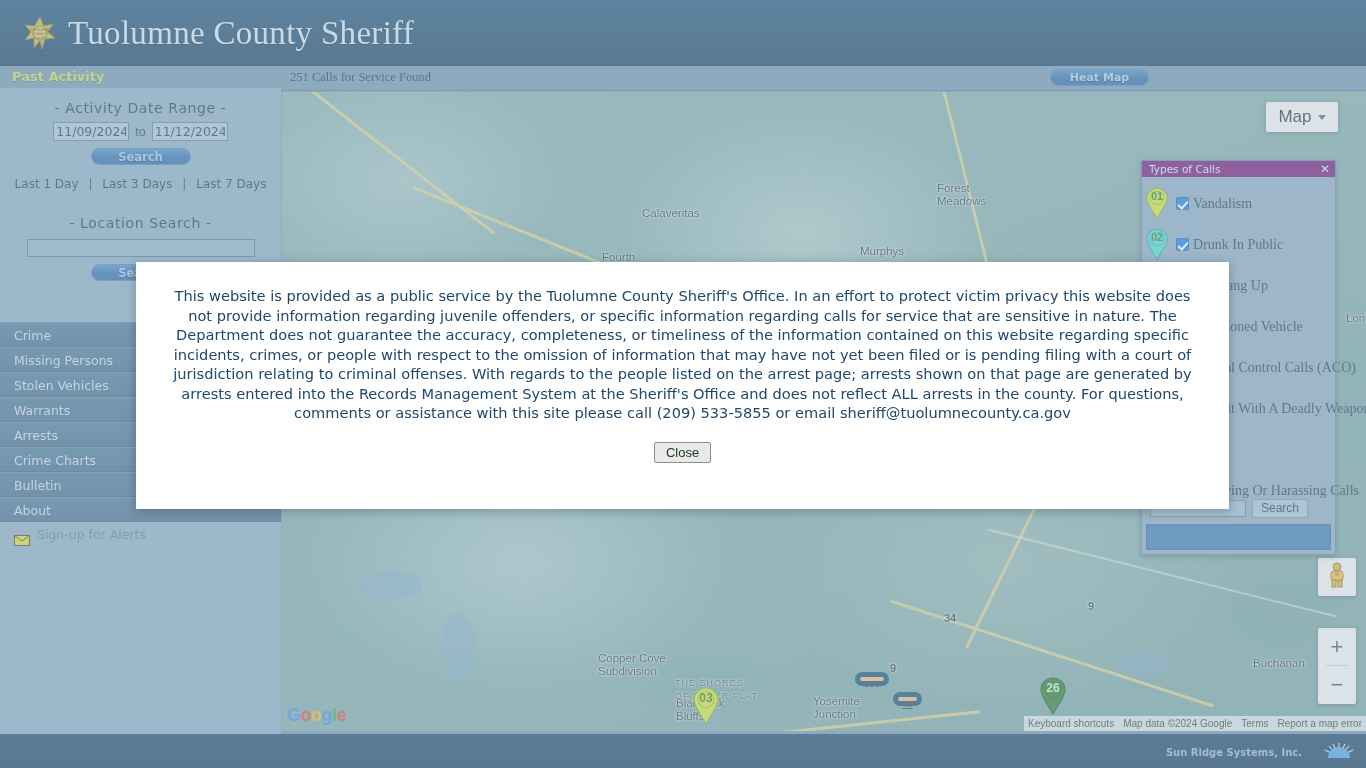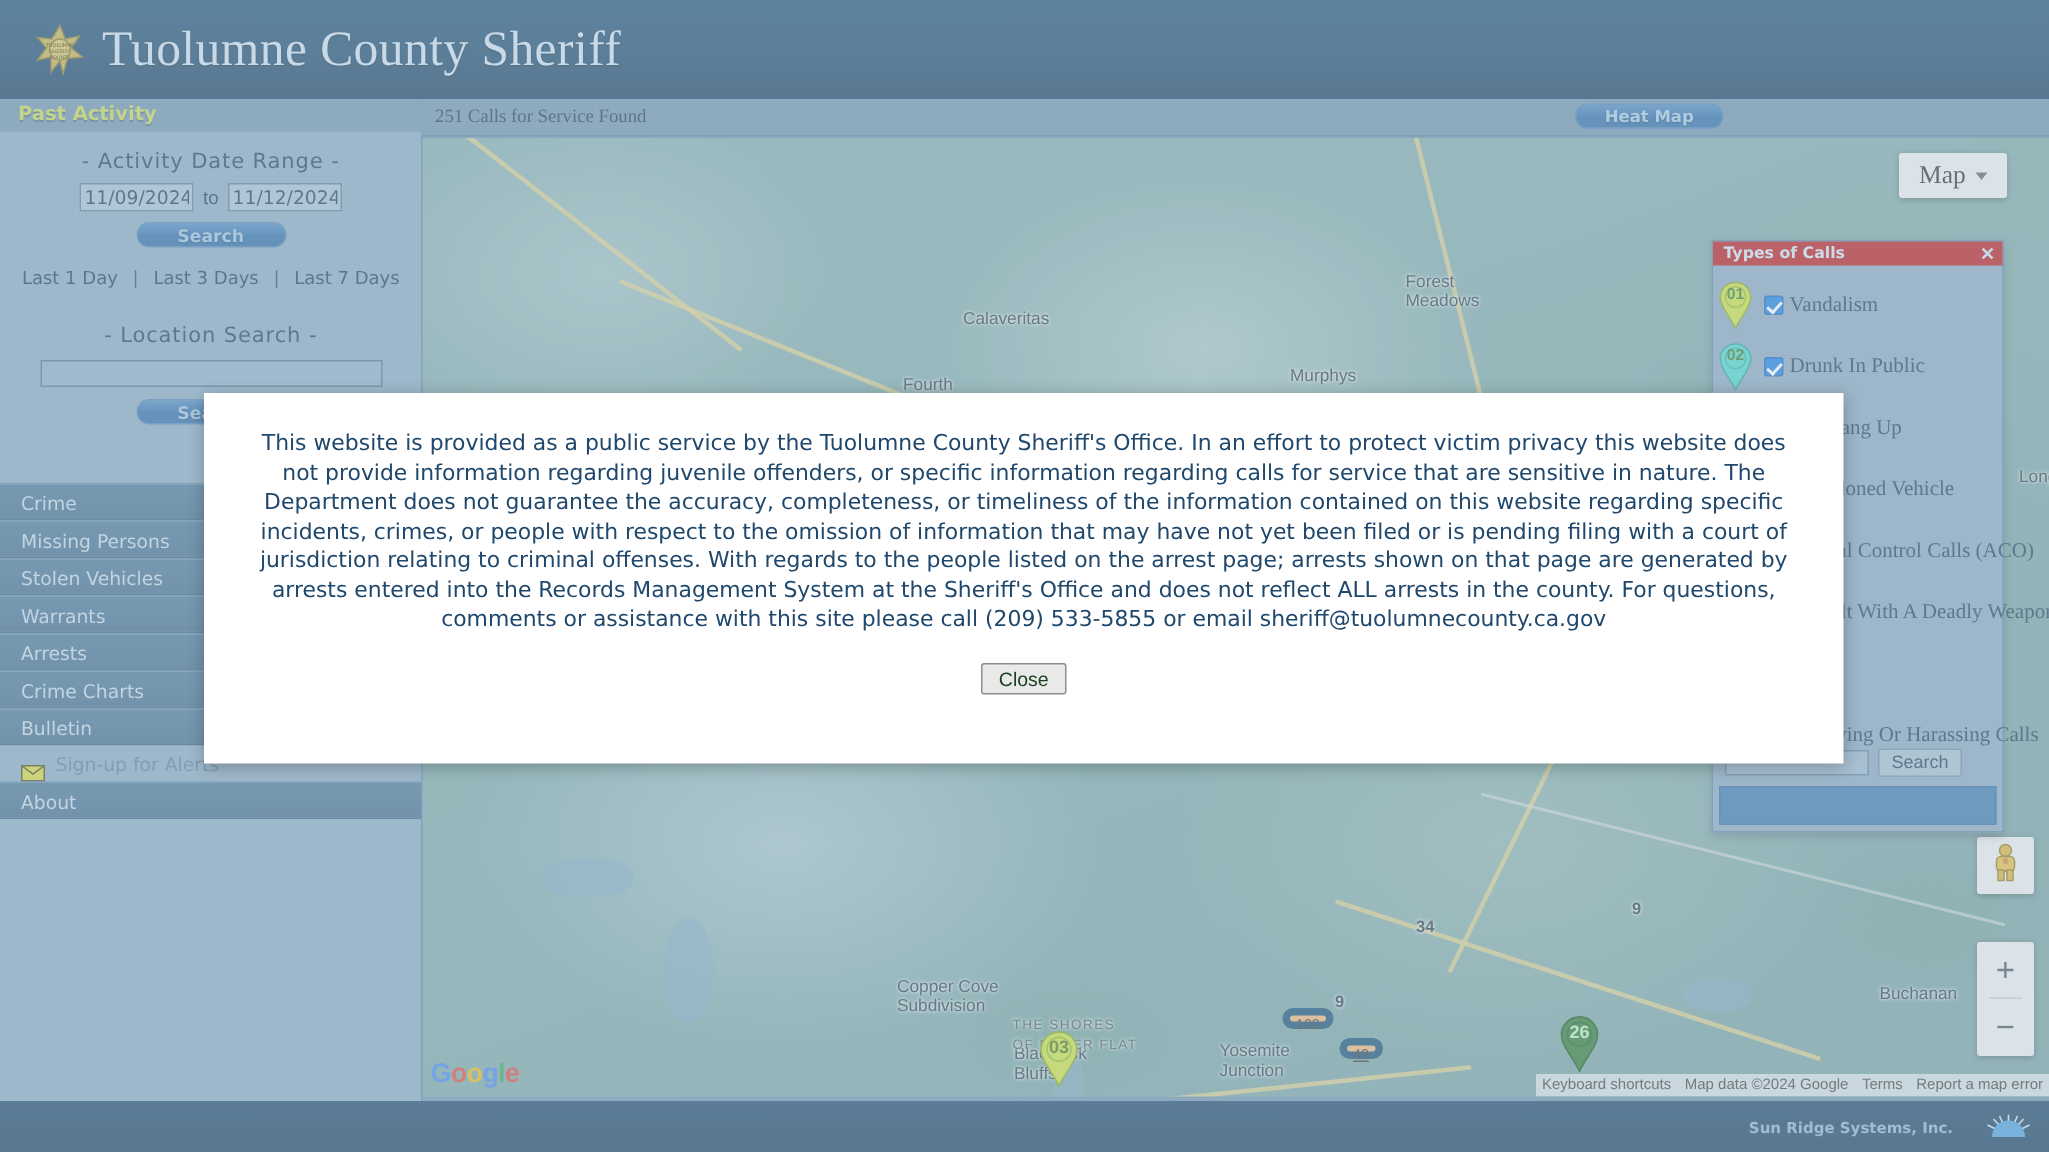--- a/index.html
+++ b/index.html
@@ -169,21 +169,21 @@
     padding: 0 4px; display: flex; gap: 9px; font-family: "Liberation Sans", sans-serif;
   }
   .map-attrib span { white-space: nowrap; }
 
   .map-type-btn {
     position: absolute; right: 28px; top: 10px; min-width: 72px; height: 30px;
     background: #eff1f1; border: 0; border-radius: 2px;
     box-shadow: 0 1px 4px rgba(0,0,0,.3);
     display: flex; align-items: center; justify-content: center; gap: 6px;
     font-size: 17px; color: #333; padding: 0 10px;
-    font-family: Liberation Serif, serif;
+    font-family: Liberation Sans, sans-serif;
   }
   .caret { width: 0; height: 0; border-left: 4px solid transparent; border-right: 4px solid transparent; border-top: 5px solid #666; }
 
   .pegman-btn {
     position: absolute; right: 10px; top: 466px; width: 38px; height: 38px;
     background: #eff1f1; border-radius: 2px; box-shadow: 0 1px 4px rgba(0,0,0,.3);
     display: flex; align-items: center; justify-content: center;
   }
   .zoom-ctrl {
     position: absolute; right: 10px; top: 536px; width: 38px; height: 76px;
@@ -194,22 +194,22 @@
     content:''; position:absolute; bottom:0; left:8px; right:8px; height:1px; background:#cbcbcb;
   }
   .zoom-glyph { font-size: 22px; color: #4a5a63; line-height: 1; font-family: "Liberation Sans", sans-serif; }
 
   
   .types-panel {
     position: absolute; right: 30px; top: 68px; width: 195px; height: 395px;
     background: #89a7bd; border: 1px solid #5f86a4; box-shadow: 0 2px 6px rgba(0,0,0,.25);
   }
   .types-header {
-    height: 16px; line-height: 16px; background: #b91c1c; color: #d7e6f2;
-    font-size: 10.5px; font-weight: bold; padding-left: 7px; position: relative;
+    height: 16px; line-height: 16px; background: #701a75; color: #d7e6f2;
+    font-size: 10.5px; font-weight: normal; padding-left: 7px; position: relative;
     font-family: "DejaVu Sans", sans-serif;
   }
   .types-close {
     position: absolute; right: 5px; top: 0; color: #cfe2f0; font-size: 12px; line-height: 16px;
     font-family: "Liberation Sans", sans-serif;
   }
   .types-list { padding: 6px 0 0 0; position: relative; }
   .type-row {
     display: flex; align-items: center; height: 41px; padding-left: 4px; gap: 4px;
   }
@@ -323,30 +323,30 @@
       </div>
 
       <div class="nav-list">
         <div class="nav-item">Crime</div>
         <div class="nav-item">Missing Persons</div>
         <div class="nav-item">Stolen Vehicles</div>
         <div class="nav-item">Warrants</div>
         <div class="nav-item">Arrests</div>
         <div class="nav-item">Crime Charts</div>
         <div class="nav-item">Bulletin</div>
+        <div class="nav-item">About</div>
         <div class="nav-item alert-item">
           <span class="mail-icon">
             <svg width="16" height="11" viewBox="0 0 16 11">
               <rect x="0.5" y="0.5" width="15" height="10" fill="#d8d83f" stroke="#4c4c22"></rect>
               <path d="M0.5 0.5 L8 6 L15.5 0.5" fill="none" stroke="#4c4c22"></path>
             </svg>
           </span>
           <span>Sign-up for Alerts</span>
         </div>
-        <div class="nav-item">About</div>
       </div>
     </div>
 
     <div class="main">
       <div class="main-topbar">
         <div class="calls-found">251 Calls for Service Found</div>
         <div class="heatmap-btn">Heat Map</div>
       </div>
 
       <div class="map-wrap">

